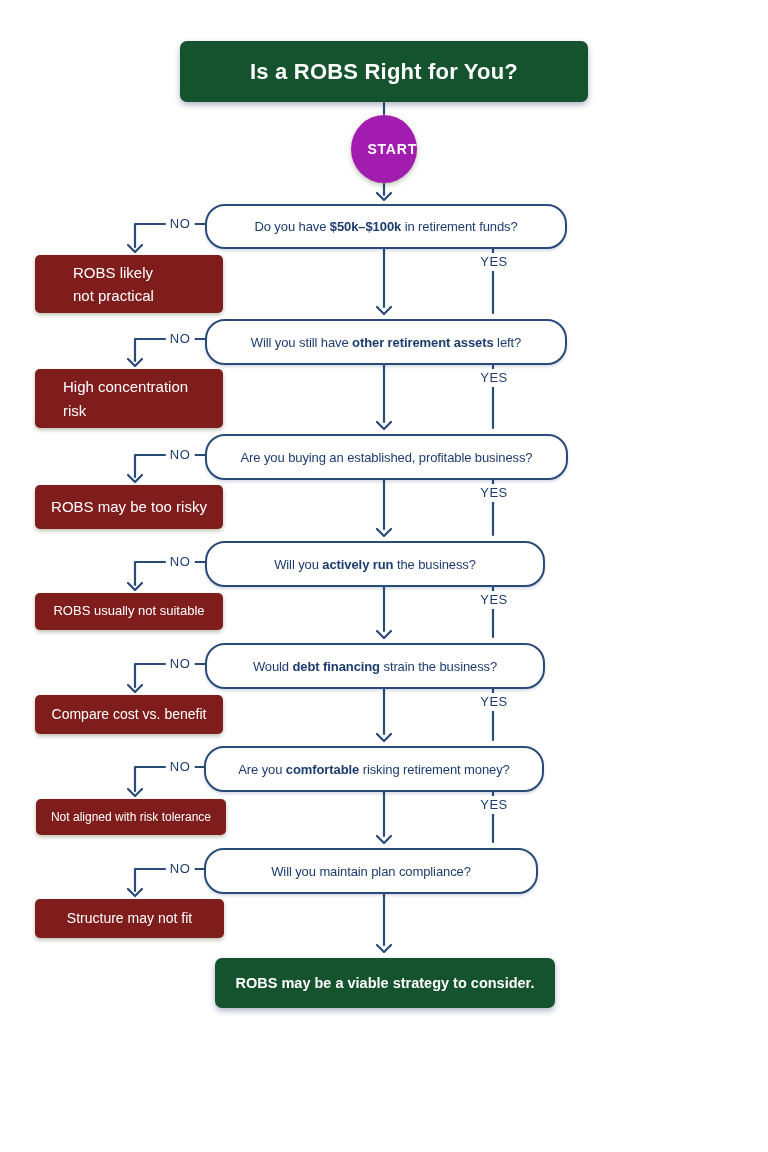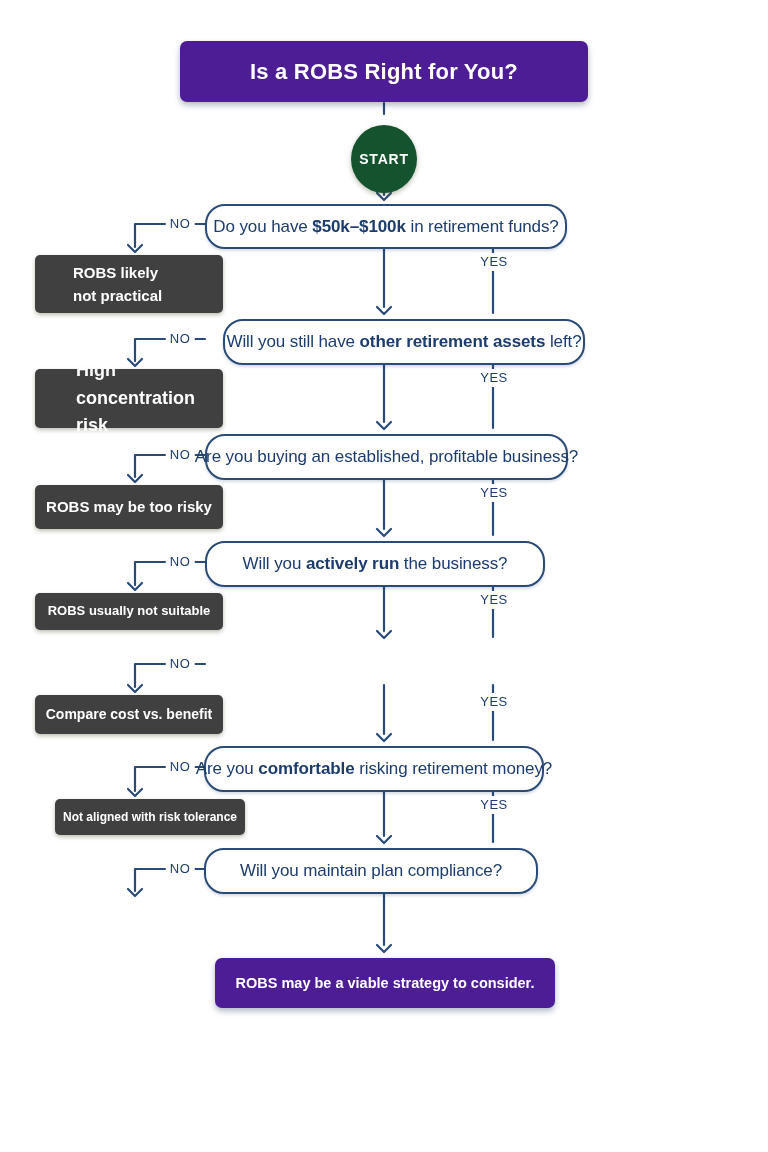--- a/index.html
+++ b/index.html
@@ -2,59 +2,59 @@
 <html><head>
 <meta charset="utf-8">
 <style>
   html,body{margin:0;padding:0;background:#ffffff;}
   #stage{
     position:relative;width:768px;height:1152px;background:#ffffff;overflow:hidden;
     font-family:"Liberation Sans", sans-serif;
   }
   #connectors{position:absolute;left:0;top:0;width:768px;height:1152px;}
   .navybox{
-    position:absolute;background:#4c1d95;color:#ffffff;border-radius:7px;
+    position:absolute;background:#14532d;color:#ffffff;border-radius:7px;
     display:flex;align-items:center;justify-content:center;
     box-shadow:0 3px 6px rgba(25,45,85,0.35);
   }
   #title{left:180px;top:41px;width:408px;height:61px;font-size:22px;font-weight:bold;letter-spacing:0.2px;}
   #final{left:215px;top:958px;width:340px;height:50px;font-size:14.5px;font-weight:bold;}
   #start{
-    position:absolute;left:351px;top:125px;width:66px;height:68px;border-radius:50%;
-    background:#14532d;color:#ffffff;font-weight:bold;font-size:14px;letter-spacing:0.8px;
-    display:flex;align-items:center;justify-content:center;
+    position:absolute;left:351px;top:115px;width:66px;height:68px;border-radius:50%;
+    background:#a21caf;color:#ffffff;font-weight:bold;font-size:14px;letter-spacing:0.8px;
+    display:flex;align-items:center;justify-content:flex-end;
     box-shadow:0 2px 5px rgba(60,70,30,0.35);
   }
   .qbox{
     position:absolute;background:#ffffff;border:2px solid #2a4a77;border-radius:20px;
     display:flex;align-items:center;justify-content:center;
-    color:#1d3c6e;font-size:17px;letter-spacing:-0.1px;
+    color:#1d3c6e;font-size:13px;letter-spacing:-0.1px;
     box-shadow:0 2px 3px rgba(30,60,110,0.18);
     white-space:nowrap;
   }
   .qbox strong{font-weight:bold;}
   #q1{left:205px;top:204px;width:358px;height:41px;}
-  #q2{left:223px;top:319px;width:358px;height:42px;}
+  #q2{left:205px;top:319px;width:358px;height:42px;}
   #q3{left:205px;top:434px;width:359px;height:42px;}
   #q4{left:205px;top:541px;width:336px;height:42px;}
   #q5{left:205px;top:643px;width:336px;height:42px;}
   #q6{left:204px;top:746px;width:336px;height:42px;}
   #q7{left:204px;top:848px;width:330px;height:42px;text-align:center;}
   .gbox{
-    position:absolute;background:#404040;color:#ffffff;font-weight:bold;border-radius:5px;
+    position:absolute;background:#7f1d1d;color:#ffffff;font-weight:normal;border-radius:5px;
     display:flex;align-items:center;box-shadow:0 2px 4px rgba(60,70,30,0.35);
     white-space:pre-line;line-height:1.55;
   }
   .gbox.center{justify-content:center;text-align:center;}
   #o1{left:35px;top:255px;width:188px;height:58px;font-size:15px;padding-left:38px;box-sizing:border-box;}
-  #o2{left:35px;top:369px;width:188px;height:59px;font-size:18px;padding-left:41px;box-sizing:border-box;}
+  #o2{left:35px;top:369px;width:188px;height:59px;font-size:15px;padding-left:28px;box-sizing:border-box;}
   #o3{left:35px;top:485px;width:188px;height:44px;font-size:15px;}
   #o4{left:35px;top:593px;width:188px;height:37px;font-size:13px;}
   #o5{left:35px;top:695px;width:188px;height:39px;font-size:14px;}
-  #o6{left:36px;top:799px;width:190px;height:36px;font-size:12px;margin-left:19px;}
+  #o6{left:36px;top:799px;width:190px;height:36px;font-size:12px;}
   #o7{left:35px;top:899px;width:189px;height:39px;font-size:14px;}
   .branch{
     position:absolute;transform:translateX(-50%);background:#ffffff;padding:0 4px;
     color:#1e3c6e;font-weight:normal;font-size:13px;letter-spacing:0.5px;line-height:18px;height:18px;
   }
   .no1{left:180px;top:215px;} .no2{left:180px;top:330px;} .no3{left:180px;top:446px;}
   .no4{left:180px;top:553px;} .no5{left:180px;top:655px;} .no6{left:180px;top:758px;}
   .no7{left:180px;top:860px;}
   .yes1{left:494px;top:253px;} .yes2{left:494px;top:369px;} .yes3{left:494px;top:484px;}
   .yes4{left:494px;top:591px;} .yes5{left:494px;top:693px;} .yes6{left:494px;top:796px;}
@@ -108,20 +108,23 @@
   </div>
   <div id="q2" class="qbox">
     <span><span>Will you still have </span><strong>other retirement assets</strong><span> left?</span></span>
   </div>
   <div id="q3" class="qbox">
     <span><span>Are you buying an established, profitable business?</span><strong></strong><span></span></span>
   </div>
   <div id="q4" class="qbox">
     <span><span>Will you </span><strong>actively run</strong><span> the business?</span></span>
   </div>
+  <div id="q5" class="qbox">
+    <span><span>Would </span><strong>debt financing</strong><span> strain the business?</span></span>
+  </div>
   <div id="q6" class="qbox">
     <span><span>Are you </span><strong>comfortable</strong><span> risking retirement money?</span></span>
   </div>
   <div id="q7" class="qbox">
     <span><span>Will you maintain plan compliance?</span><strong></strong><span></span></span>
   </div>
 
   <div id="o1" class="gbox">
     <span>ROBS likely
 not practical</span>
@@ -135,20 +138,23 @@
   </div>
   <div id="o4" class="gbox center">
     <span>ROBS usually not suitable</span>
   </div>
   <div id="o5" class="gbox center">
     <span>Compare cost vs. benefit</span>
   </div>
   <div id="o6" class="gbox center">
     <span>Not aligned with risk tolerance</span>
   </div>
+  <div id="o7" class="gbox center">
+    <span>Structure may not fit</span>
+  </div>
 
   <div class="branch no1">NO</div>
   <div class="branch no2">NO</div>
   <div class="branch no3">NO</div>
   <div class="branch no4">NO</div>
   <div class="branch no5">NO</div>
   <div class="branch no6">NO</div>
   <div class="branch no7">NO</div>
 
   <div class="branch yes1">YES</div>

